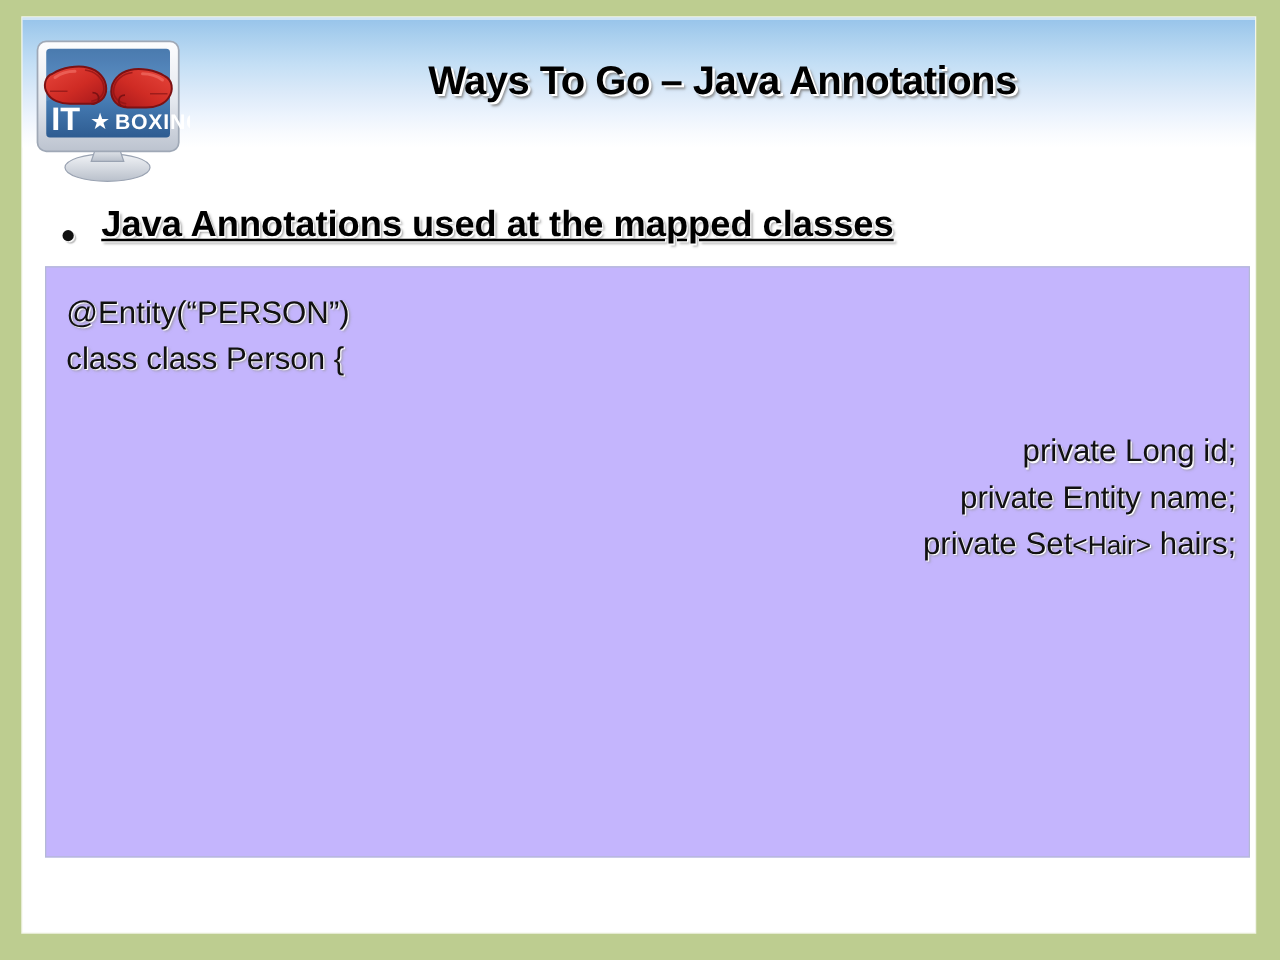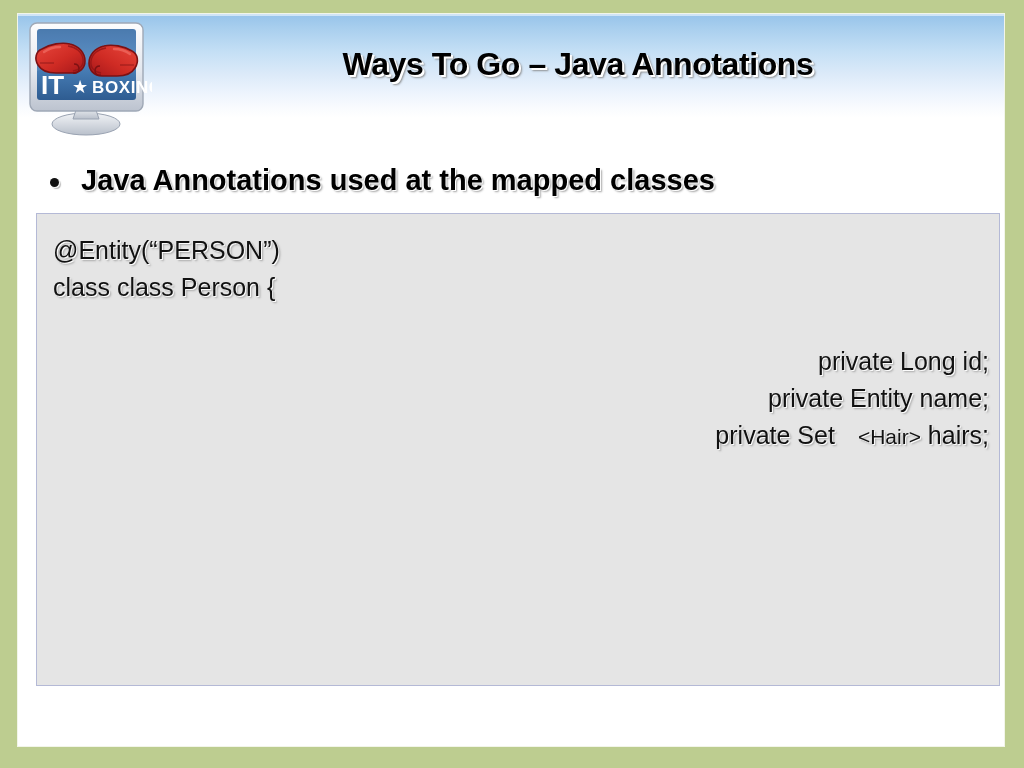--- a/index.html
+++ b/index.html
@@ -72,35 +72,36 @@
        2px 2px 0 #ffffff,
        3px 3px 2px rgba(130,130,130,0.85);
     white-space: nowrap;
     z-index: 4;
   }
 
   
   .logo {
     position: absolute;
     left: 6px;
-    top: 5px;
+    top: 15px;
     width: 128px;
     height: 118px;
     z-index: 6;
     text-decoration: underline;
   }
   .logo svg { display: block; }
 
   
   .bullet-row {
     position: absolute;
     left: 32px;
     top: 148px;
     display: flex;
-    align-items: flex-start;
+    align-items: center;
+    text-decoration: underline;
   }
   .bullet-dot {
     width: 9px;
     height: 9px;
     border-radius: 50%;
     background: #111111;
     margin-top: 16px;
     margin-right: 22px;
     flex: 0 0 auto;
     box-shadow: 1px 1px 0 rgba(255,255,255,0.9), 2px 2px 1px rgba(140,140,140,0.6);
@@ -117,41 +118,41 @@
   }
 
   
   .code-box {
     position: absolute;
     left: 18px;
     top: 199px;
     width: 964px;
     height: 473px;
     box-sizing: border-box;
-    background: #e5e5e5;
+    background: #c4b5fd;
     border: 1px solid #b4b9d6;
   }
   .code-lines {
     position: absolute;
     left: 16px;
     top: 18px;
     right: 10px;
   }
   .code-line {
     font-size: 25px;
     line-height: 37px;
     color: #111111;
     white-space: pre;
     text-shadow:
        1px 1px 0 rgba(255,255,255,0.95),
        2px 2px 2px rgba(150,150,150,0.75);
   }
   .code-line.indent { padding-left: 34px; text-align: right; }
   .code-line.blank { color: transparent; }
-  .generic { font-size: 21px; margin-left: 23px; }
+  .generic { font-size: 21px; }
 </style>
 </head>
 <body>
 
 <div class="slide">
   <div class="slide-inner">
 
     <div class="header-band"></div>
 
     <div class="slide-title">Ways To Go – Java Annotations</div>

